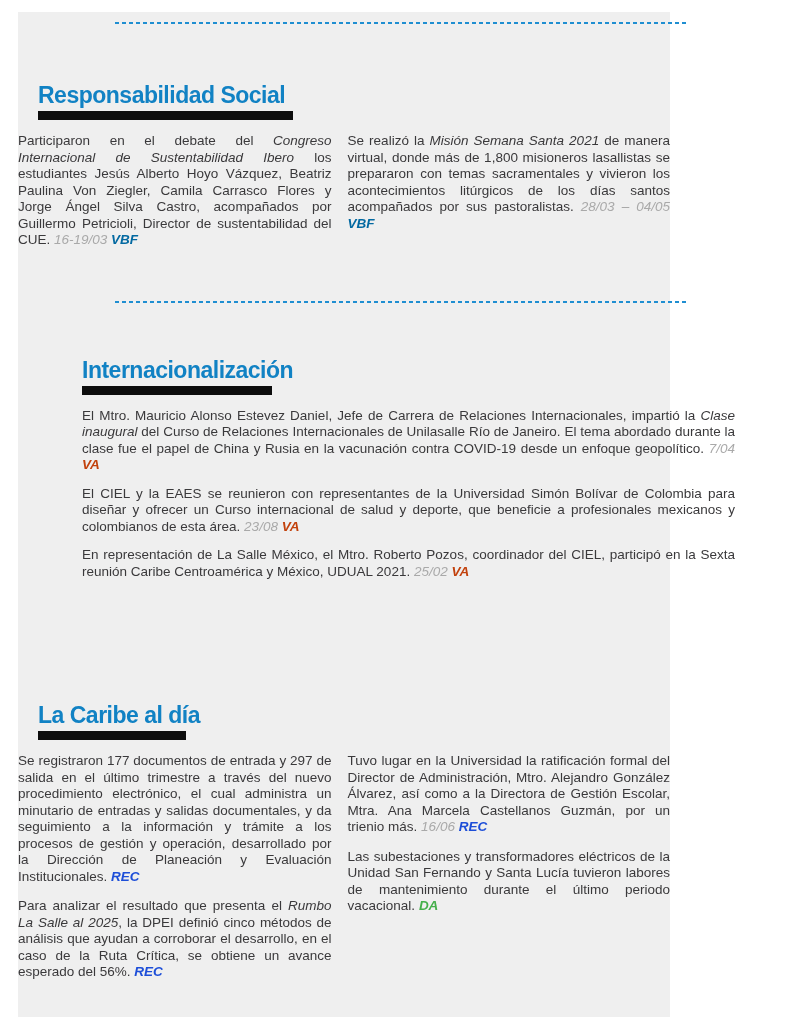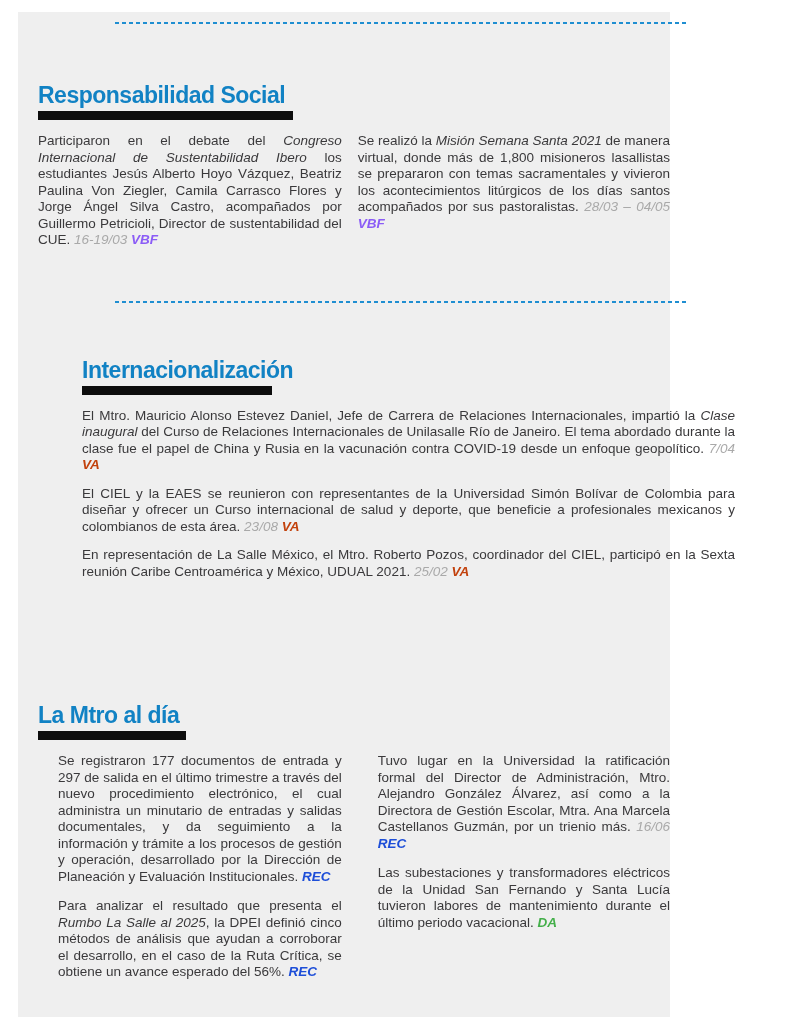--- a/index.html
+++ b/index.html
@@ -20,36 +20,36 @@
   .section-title {
     color:#1182c4; font-weight:700; font-size:23px; line-height:23px;
     letter-spacing:-0.5px; margin:0;
   }
   .title-bar { background:#0d0d0d; height:9px; margin-top:4px; }
   #bar1 { width:255px; }
   #bar2 { width:190px; }
   #bar3 { width:148px; }
   .sec1-header, .sec3-header { margin-left:20px; }
   .sec1-header { margin-top:60px; }
-  .cols { display:flex; gap:16px; padding-left:20px; margin-top:13px; }
+  .cols { display:flex; gap:16px; margin-top:13px; }
   .col-left { width:354px; }
   .col-right { width:364px; }
   .sec2 { margin-left:64px; width:653px; margin-top:56px; }
   .sec2 .body-block { margin-top:13px; }
   .sec3 { margin-top:124px; }
-  .sec3 .cols p { margin-bottom:13px;margin-left:20px; }
+  .sec3 .cols p { margin-bottom:13px; }
   p.para {
     font-size:13.5px; line-height:16.5px; color:#3a393b;
     text-align:justify; margin:0 0 12px 0;
   }
   .t { }
   .it { font-style:italic; }
   .date { font-style:italic; color:#a9a9a9; }
   .tag { font-style:italic; font-weight:700; }
-  .tag.red { color:#8b5cf6; }
+  .tag.red { color:#0369a1; }
   .tag.orange { color:#c2410c; }
   .tag.blue { color:#1d4ed8; }
   .tag.green { color:#44af4a; }
 </style>
 </head>
 <body>
 
 <div class="panel">
 
   <div class="divider divider-top"></div>
@@ -78,21 +78,21 @@
     </div>
     <div class="body-block">
       <p class="para"><span class="t">El Mtro. Mauricio Alonso Estevez Daniel, Jefe de Carrera de Relaciones Internacionales, impartió la </span><span class="t it">Clase inaugural</span><span class="t"> del Curso de Relaciones Internacionales de Unilasalle Río de Janeiro. El tema abordado durante la clase fue el papel de China y Rusia en la vacunación contra COVID-19 desde un enfoque geopolítico. </span><span class="t date">7/04 </span><span class="t tag orange">VA</span></p>
       <p class="para"><span class="t">El CIEL y la EAES se reunieron con representantes de la Universidad Simón Bolívar de Colombia para diseñar y ofrecer un Curso internacional de salud y deporte, que beneficie a profesionales mexicanos y colombianos de esta área. </span><span class="t date">23/08 </span><span class="t tag orange">VA</span></p>
       <p class="para"><span class="t">En representación de La Salle México, el Mtro. Roberto Pozos, coordinador del CIEL, participó en la Sexta reunión Caribe Centroamérica y México, UDUAL 2021. </span><span class="t date">25/02 </span><span class="t tag orange">VA</span></p>
     </div>
   </div>
 
   <div class="sec3">
     <div class="sec3-header">
-      <h2 class="section-title">La Mtro al día</h2>
+      <h2 class="section-title">La Caribe al día</h2>
       <div class="title-bar" id="bar3"></div>
     </div>
     <div class="cols">
       <div class="col-left">
         <p class="para"><span class="t">Se registraron 177 documentos de entrada y 297 de salida en el último trimestre a través del nuevo procedimiento electrónico, el cual administra un minutario de entradas y salidas documentales, y da seguimiento a la información y trámite a los procesos de gestión y operación, desarrollado por la Dirección de Planeación y Evaluación Institucionales. </span><span class="t tag blue">REC</span></p>
         <p class="para"><span class="t">Para analizar el resultado que presenta el </span><span class="t it">Rumbo La Salle al 2025</span><span class="t">, la DPEI definió cinco métodos de análisis que ayudan a corroborar el desarrollo, en el caso de la Ruta Crítica, se obtiene un avance esperado del 56%. </span><span class="t tag blue">REC</span></p>
       </div>
       <div class="col-right">
         <p class="para"><span class="t">Tuvo lugar en la Universidad la ratificación formal del Director de Administración, Mtro. Alejandro González Álvarez, así como a la Directora de Gestión Escolar, Mtra. Ana Marcela Castellanos Guzmán, por un trienio más. </span><span class="t date">16/06 </span><span class="t tag blue">REC</span></p>
         <p class="para"><span class="t">Las subestaciones y transformadores eléctricos de la Unidad San Fernando y Santa Lucía tuvieron labores de mantenimiento durante el último periodo vacacional. </span><span class="t tag green">DA</span></p>

